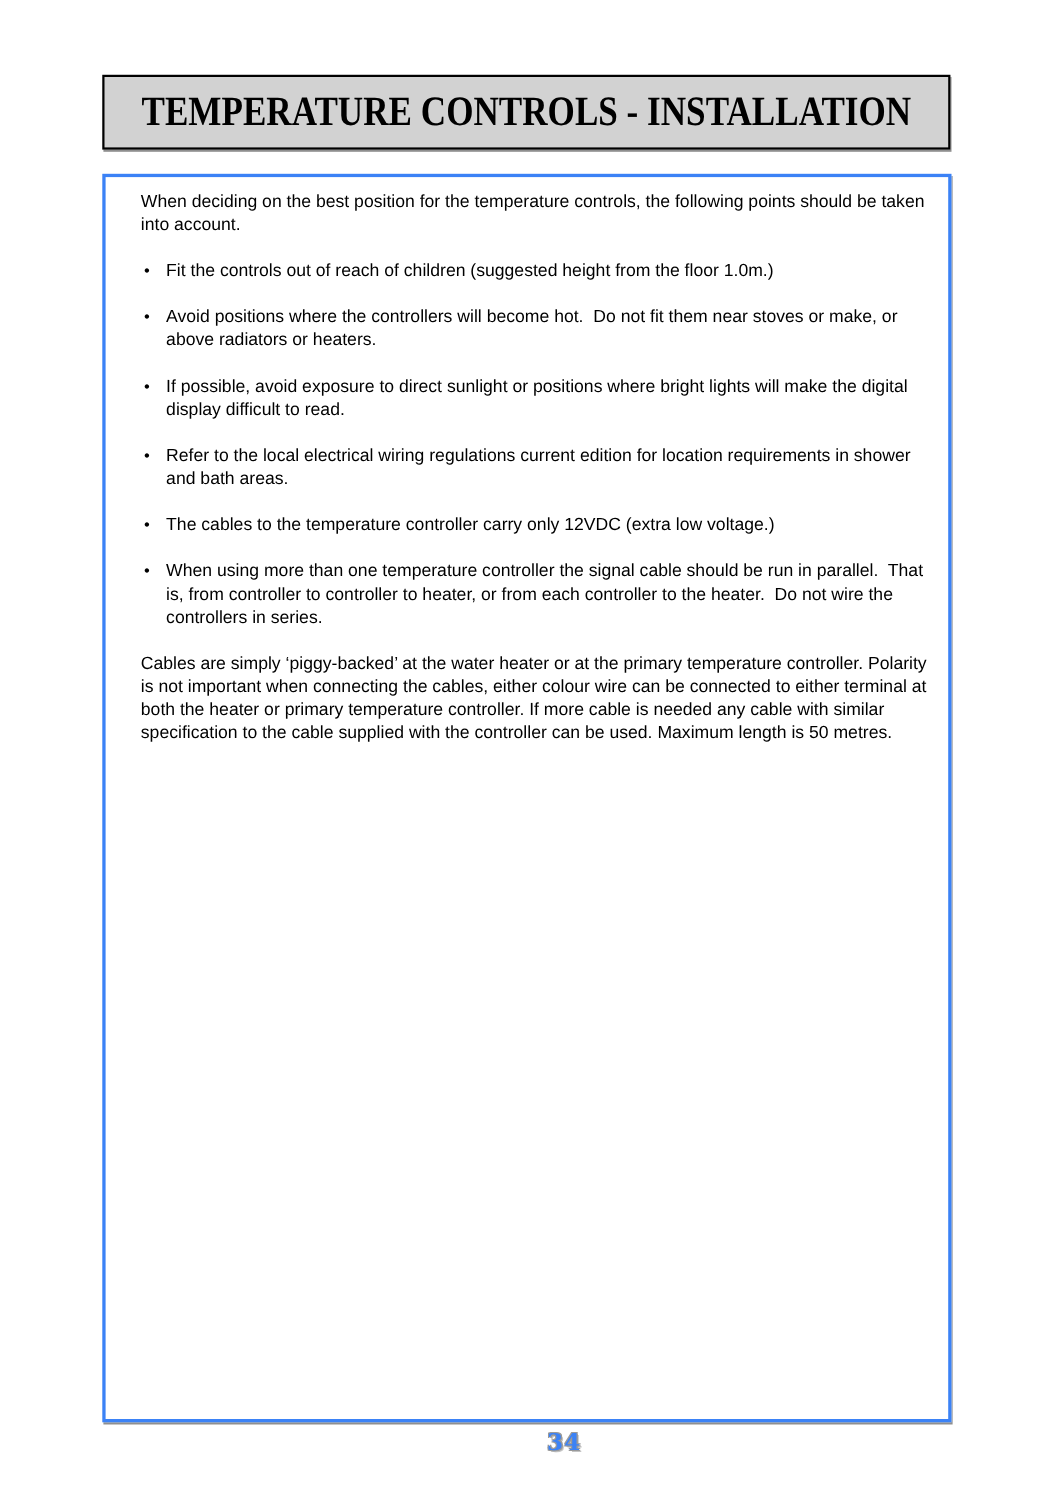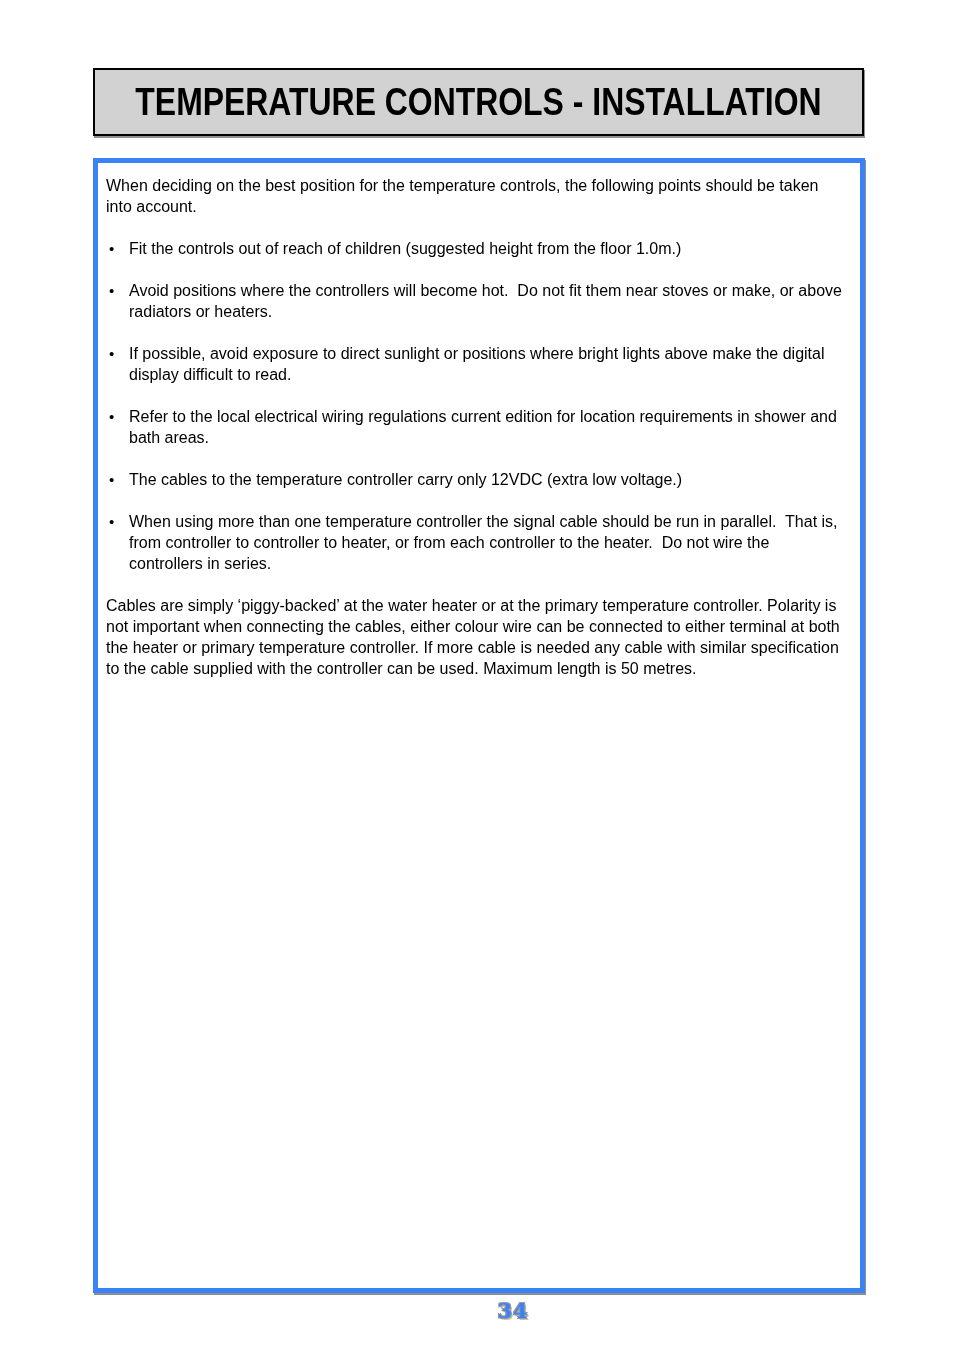--- a/index.html
+++ b/index.html
@@ -22,42 +22,43 @@
     top: 68px;
     width: 771px;
     height: 68px;
     box-sizing: border-box;
     background: #d2d2d2;
     border: 2px solid #000000;
     box-shadow: 1px 2px 0 #8f8f8f;
     display: flex;
     align-items: center;
     justify-content: center;
+    font-family: Liberation Serif, serif;
   }
   .title-text {
     display: inline-block;
     white-space: nowrap;
     font-size: 38px;
     font-weight: bold;
     letter-spacing: 0px;
     transform: scaleX(0.84);
     transform-origin: center;
     color: #000000;
   }
   .content-box {
     position: absolute;
     left: 93px;
     top: 158px;
     width: 772px;
     height: 1135px;
     box-sizing: border-box;
     background: #ffffff;
-    border: 5px solid #3b82f6;
+    border: 3px solid #3b82f6;
     box-shadow: 1px 2px 0 #8f8f8f;
-    padding: 12px 14px 0 8px;
+    padding: 12px 14px 0 32px;
   }
   .content-box p {
     margin: 0 0 21px 0;
     font-size: 16px;
     line-height: 21px;
     white-space: pre-wrap;
   }
   .content-box ul {
     list-style: none;
     margin: 0;
@@ -112,21 +113,21 @@
   <div class="title-box">
     <span class="title-text">TEMPERATURE CONTROLS - INSTALLATION</span>
   </div>
 
   <div class="content-box">
     <p>When deciding on the best position for the temperature controls, the following points should be taken into account.</p>
 
     <ul>
       <li>Fit the controls out of reach of children (suggested height from the floor 1.0m.)</li>
       <li>Avoid positions where the controllers will become hot.  Do not fit them near stoves or make, or above radiators or heaters.</li>
-      <li>If possible, avoid exposure to direct sunlight or positions where bright lights above make the digital display difficult to read.</li>
+      <li>If possible, avoid exposure to direct sunlight or positions where bright lights will make the digital display difficult to read.</li>
       <li>Refer to the local electrical wiring regulations current edition for location requirements in shower and bath areas.</li>
       <li>The cables to the temperature controller carry only 12VDC (extra low voltage.)</li>
       <li>When using more than one temperature controller the signal cable should be run in parallel.  That is, from controller to controller to heater, or from each controller to the heater.  Do not wire the controllers in series.</li>
     </ul>
 
 
     <p>Cables are simply ‘piggy-backed’ at the water heater or at the primary temperature controller. Polarity is not important when connecting the cables, either colour wire can be connected to either terminal at both the heater or primary temperature controller. If more cable is needed any cable with similar specification to the cable supplied with the controller can be used. Maximum length is 50 metres.</p>
   </div>
 
   <div class="page-number-row">

